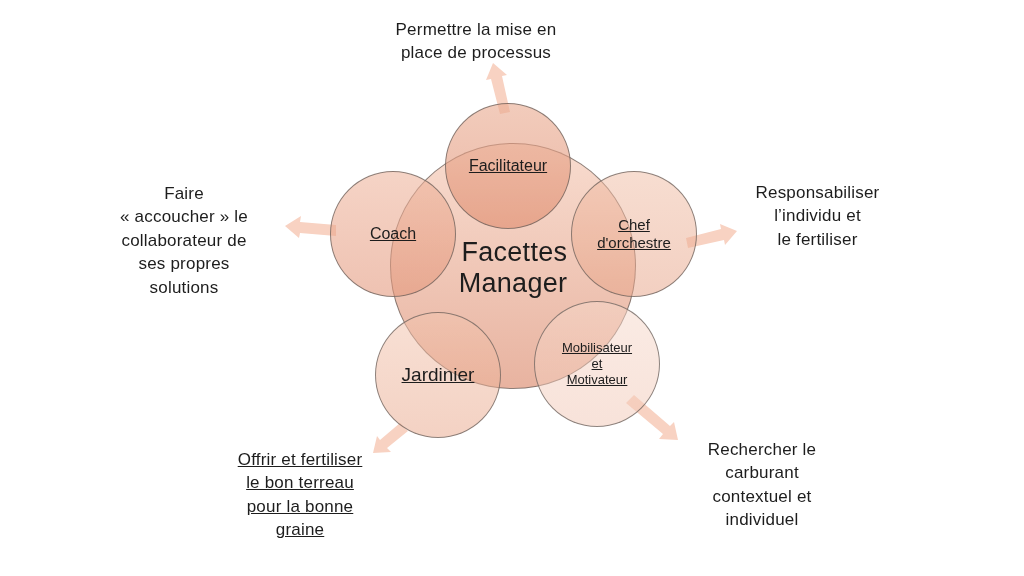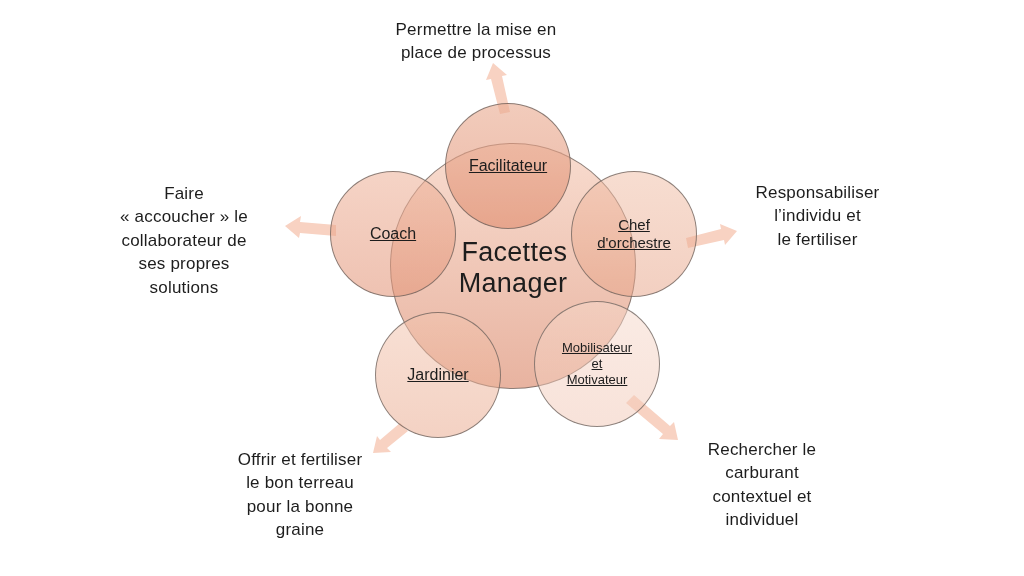--- a/index.html
+++ b/index.html
@@ -46,21 +46,21 @@
     font-size: 15px; line-height: 1.18; text-align: center;
   }
   .sat-mobilisateur {
     left: 534px; top: 301px; width: 126px; height: 126px;
     background: linear-gradient(180deg, rgba(246,216,202,0.5), rgba(241,198,180,0.5));
     font-size: 13px; line-height: 1.22;
   }
   .sat-jardinier {
     left: 375px; top: 312px; width: 126px; height: 126px;
     background: linear-gradient(180deg, rgba(242,196,174,0.52), rgba(233,168,140,0.52));
-    font-size: 16px;
+    font-size: 19px;
   }
   .sat-coach {
     left: 330px; top: 171px; width: 126px; height: 126px;
     background: linear-gradient(180deg, rgba(238,180,156,0.58), rgba(227,150,122,0.58));
     font-size: 16px;
   }
   .center-title {
     font-size: 27px;
     line-height: 1.15;
     white-space: pre-line;
@@ -73,21 +73,21 @@
     z-index: 4;
     text-align: center;
     font-size: 17px;
     line-height: 1.38;
     white-space: pre-line;
     letter-spacing: 0.2px;
   }
   .note-top          { left: 366px; top: 18px;  width: 220px; }
   .note-right        { left: 715px; top: 181px; width: 205px; }
   .note-bottom-right { left: 652px; top: 438px; width: 220px; }
-  .note-bottom-left  { left: 190px; top: 448px; width: 220px; }
+  .note-bottom-left  { left: 190px; top: 448px; width: 220px; text-decoration: underline; }
   .note-left         { left: 73px;  top: 182px; width: 222px; }
 </style>
 </head>
 <body>
 
 <div class="stage">
 
   <svg class="arrows" viewBox="0 0 1024 576" xmlns="http://www.w3.org/2000/svg">
     <polygon points="510,112 502,76 507,75 493,63 486,80 491,79 500,114" fill="#f8d2c2"></polygon>
     <polygon points="688,248 724,240 725,245 737,231 720,224 721,229 686,238" fill="#f8d2c2"></polygon>

